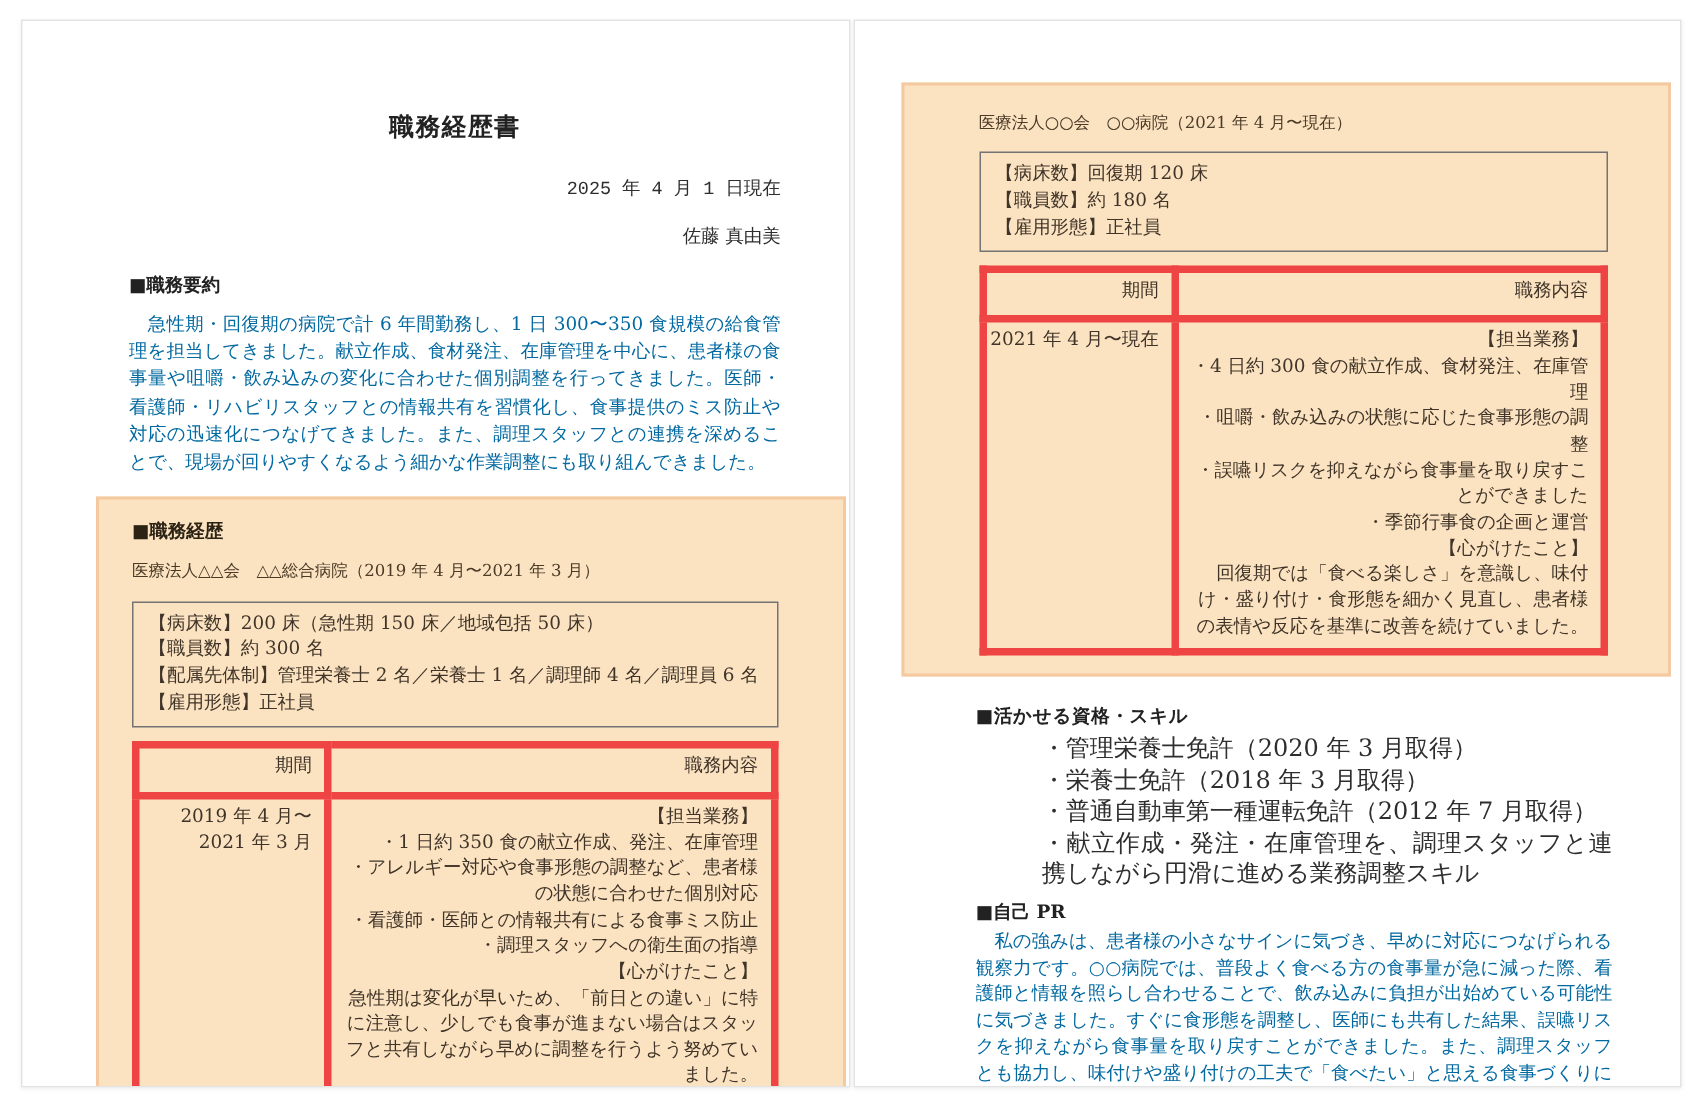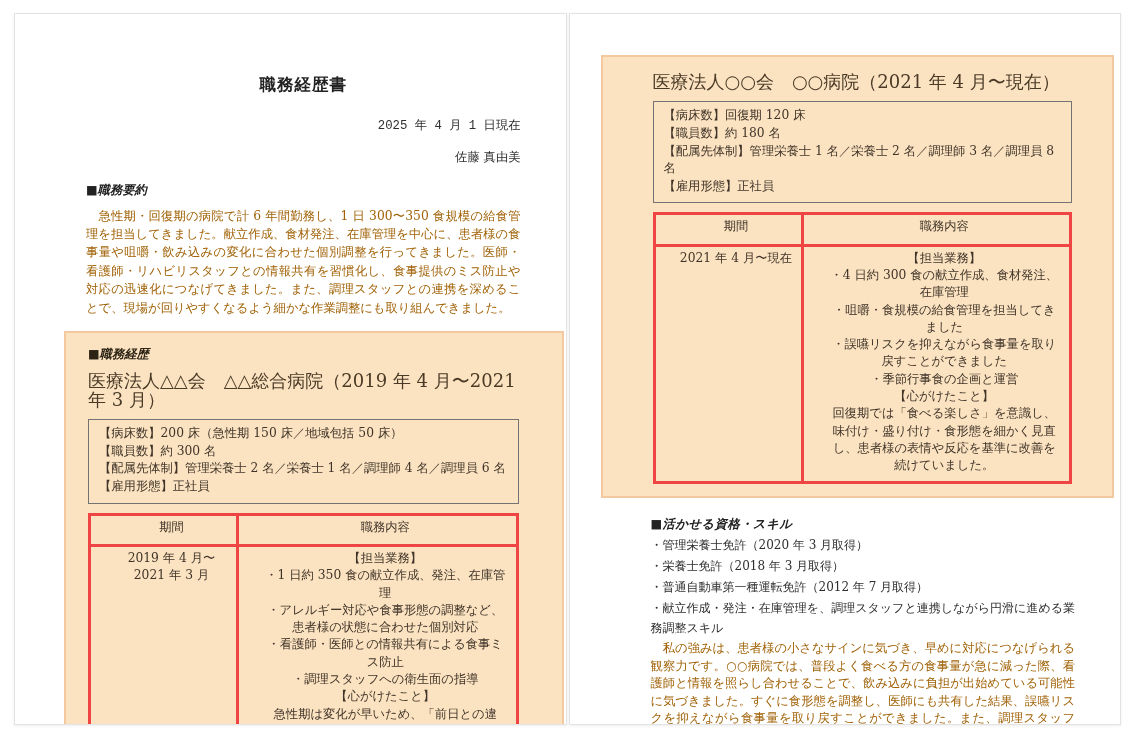--- a/index.html
+++ b/index.html
@@ -20,64 +20,64 @@
 
   .doc-title{
     margin:0;text-align:center;font-size:16.5px;font-weight:bold;
     letter-spacing:1px;color:#222;
   }
   .right-line{text-align:right;font-size:12.3px;line-height:18.5px;}
   .date-line{margin-top:21px;font-family:Liberation Mono, monospace;}
   .name-line{margin-top:12px;}
 
   .sec-heading{
-    margin:0;font-size:12.3px;font-weight:bold;line-height:18.5px;color:#222;font-style:italic;
+    margin:0;font-size:12.3px;font-weight:bold;line-height:18.5px;color:#222;
   }
   .summary-heading{margin-top:15px;}
   .body-par{
     margin:7px 0 0 0;font-size:12.3px;line-height:18.4px;
-    text-align:justify;color:#a16207;
+    text-align:justify;color:#0369a1;
   }
 
   .highlight{
     background:#fbe3c2;border:2px solid #f4c9a0;box-sizing:border-box;
   }
   .hl-1{
     margin:14px -43px 0 -22px;      
     padding:12px 43px 34px 22px;
   }
   .hl-2{
     margin:0 -39px 0 -50px;
     padding:16px 40px 12px 50px;
   }
   .highlight .sec-heading{color:#2c2315;}
   .company-line{
-    font-size:18px;line-height:18.4px;color:#4a3a26;margin-top:9px;
+    font-size:11px;line-height:18.4px;color:#4a3a26;margin-top:9px;
   }
   .hl-2 .company-line{margin-top:0;}
 
   .info-box{
     border:1px solid #737373;background:transparent;
     margin-top:10px;padding:5px 10px 7px 10px;
     font-size:12.3px;line-height:17.6px;color:#403428;
   }
   .career-table{
     width:100%;border-collapse:collapse;margin-top:9px;
     font-size:12.3px;color:#403428;table-layout:fixed;
   }
   .career-table th,.career-table td{
-    border:3px solid #ef4444;text-align:center;vertical-align:top;
-    font-weight:normal;padding:3px 8px 6px 24px;line-height:17.3px;
+    border:5px solid #ef4444;text-align:right;vertical-align:top;
+    font-weight:normal;padding:3px 8px 6px 2px;line-height:17.3px;
   }
   .career-table th{padding-bottom:8px;}
   .col-period{width:113px;}
   .cell-line{margin:0;}
 
   .skills-heading{margin-top:17px;letter-spacing:0.5px;}
-  .skill-item{font-size:12px;line-height:20px;margin-top:1px;text-align:justify;}
+  .skill-item{font-size:16px;line-height:20px;margin-top:1px;text-align:justify;margin-left:44px;}
   .skills-list{margin-top:2px;}
   .pr-heading{margin-top:7px;}
   .pr-par{margin-top:2px;line-height:17.6px;}
 </style>
 </head>
 <body>
 
 <div class="pages">
 
   <section class="page">
@@ -129,52 +129,52 @@
 
   <section class="page">
     <div class="page-inner p2-inner">
 
       <div class="highlight hl-2">
         <div class="company-line">医療法人○○会　○○病院（2021 年 4 月〜現在）</div>
 
         <div class="info-box">
           <div class="cell-line">【病床数】回復期 120 床</div>
           <div class="cell-line">【職員数】約 180 名</div>
-          <div class="cell-line">【配属先体制】管理栄養士 1 名／栄養士 2 名／調理師 3 名／調理員 8 名</div>
           <div class="cell-line">【雇用形態】正社員</div>
         </div>
 
         <table class="career-table">
           <tbody>
               <tr>
             <th class="col-period">期間</th>
             <th>職務内容</th>
           </tr>
           <tr>
             <td>2021 年 4 月〜現在</td>
             <td>
               <div class="cell-line">【担当業務】</div>
               <div class="cell-line">・4 日約 300 食の献立作成、食材発注、在庫管理</div>
-              <div class="cell-line">・咀嚼・食規模の給食管理を担当してきました</div>
+              <div class="cell-line">・咀嚼・飲み込みの状態に応じた食事形態の調整</div>
               <div class="cell-line">・誤嚥リスクを抑えながら食事量を取り戻すことができました</div>
               <div class="cell-line">・季節行事食の企画と運営</div>
               <div class="cell-line">【心がけたこと】</div>
               <div class="cell-line">回復期では「食べる楽しさ」を意識し、味付け・盛り付け・食形態を細かく見直し、患者様の表情や反応を基準に改善を続けていました。</div>
             </td>
           </tr>
         </tbody>
           </table>
       </div>
 
       <h2 class="sec-heading skills-heading">■活かせる資格・スキル</h2>
       <div class="skills-list">
         <div class="skill-item">・管理栄養士免許（2020 年 3 月取得）</div>
         <div class="skill-item">・栄養士免許（2018 年 3 月取得）</div>
         <div class="skill-item">・普通自動車第一種運転免許（2012 年 7 月取得）</div>
         <div class="skill-item">・献立作成・発注・在庫管理を、調理スタッフと連携しながら円滑に進める業務調整スキル</div>
       </div>
 
+      <h2 class="sec-heading pr-heading">■自己 PR</h2>
       <p class="body-par pr-par">　私の強みは、患者様の小さなサインに気づき、早めに対応につなげられる観察力です。○○病院では、普段よく食べる方の食事量が急に減った際、看護師と情報を照らし合わせることで、飲み込みに負担が出始めている可能性に気づきました。すぐに食形態を調整し、医師にも共有した結果、誤嚥リスクを抑えながら食事量を取り戻すことができました。また、調理スタッフとも協力し、味付けや盛り付けの工夫で「食べたい」と思える食事づくりにも取り組みました。こうした変化に敏感に気づき行動する力を、貴院でも生かし、安心して食事をとっていただける環境づくりに貢献したいと考えています。</p>
 
     </div>
   </section>
 
 </div>
 
 </body></html>

